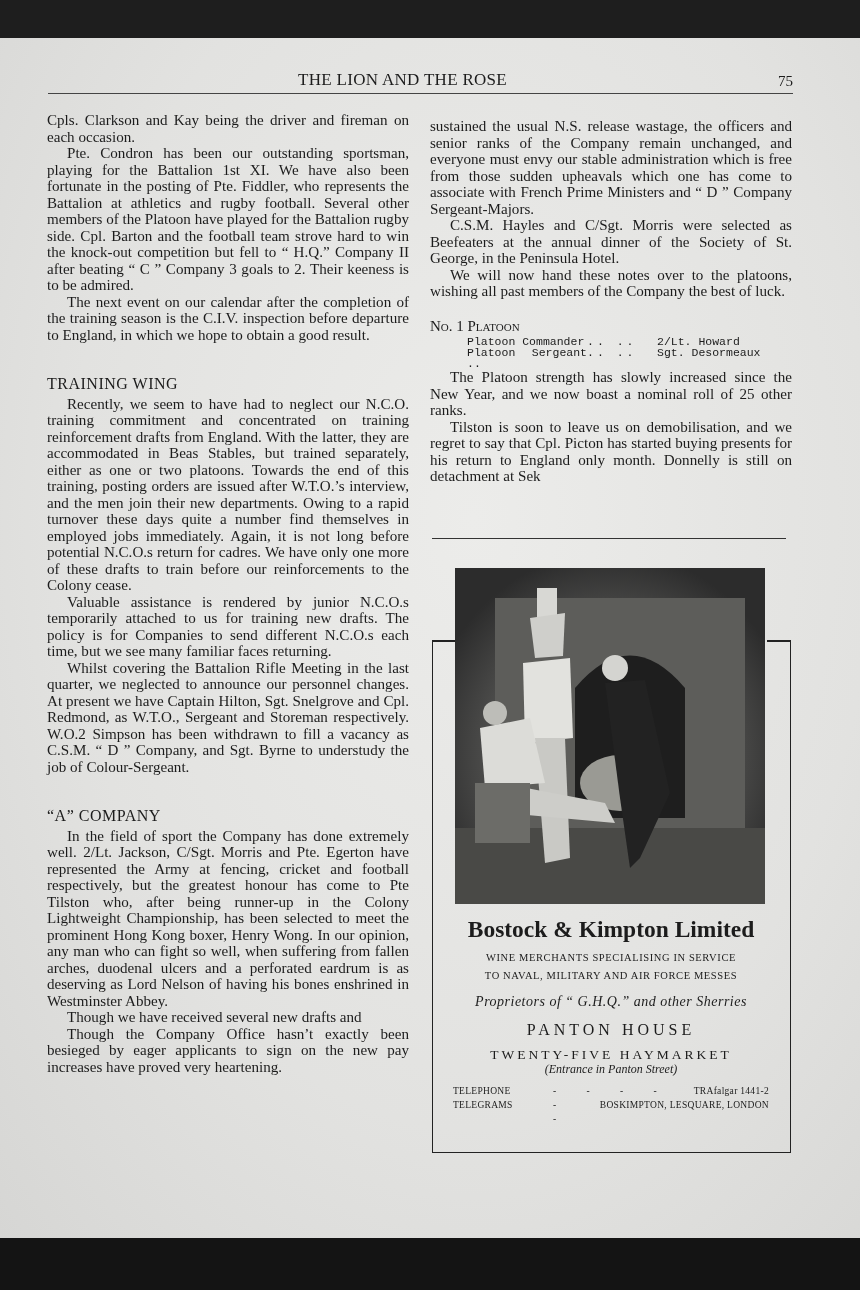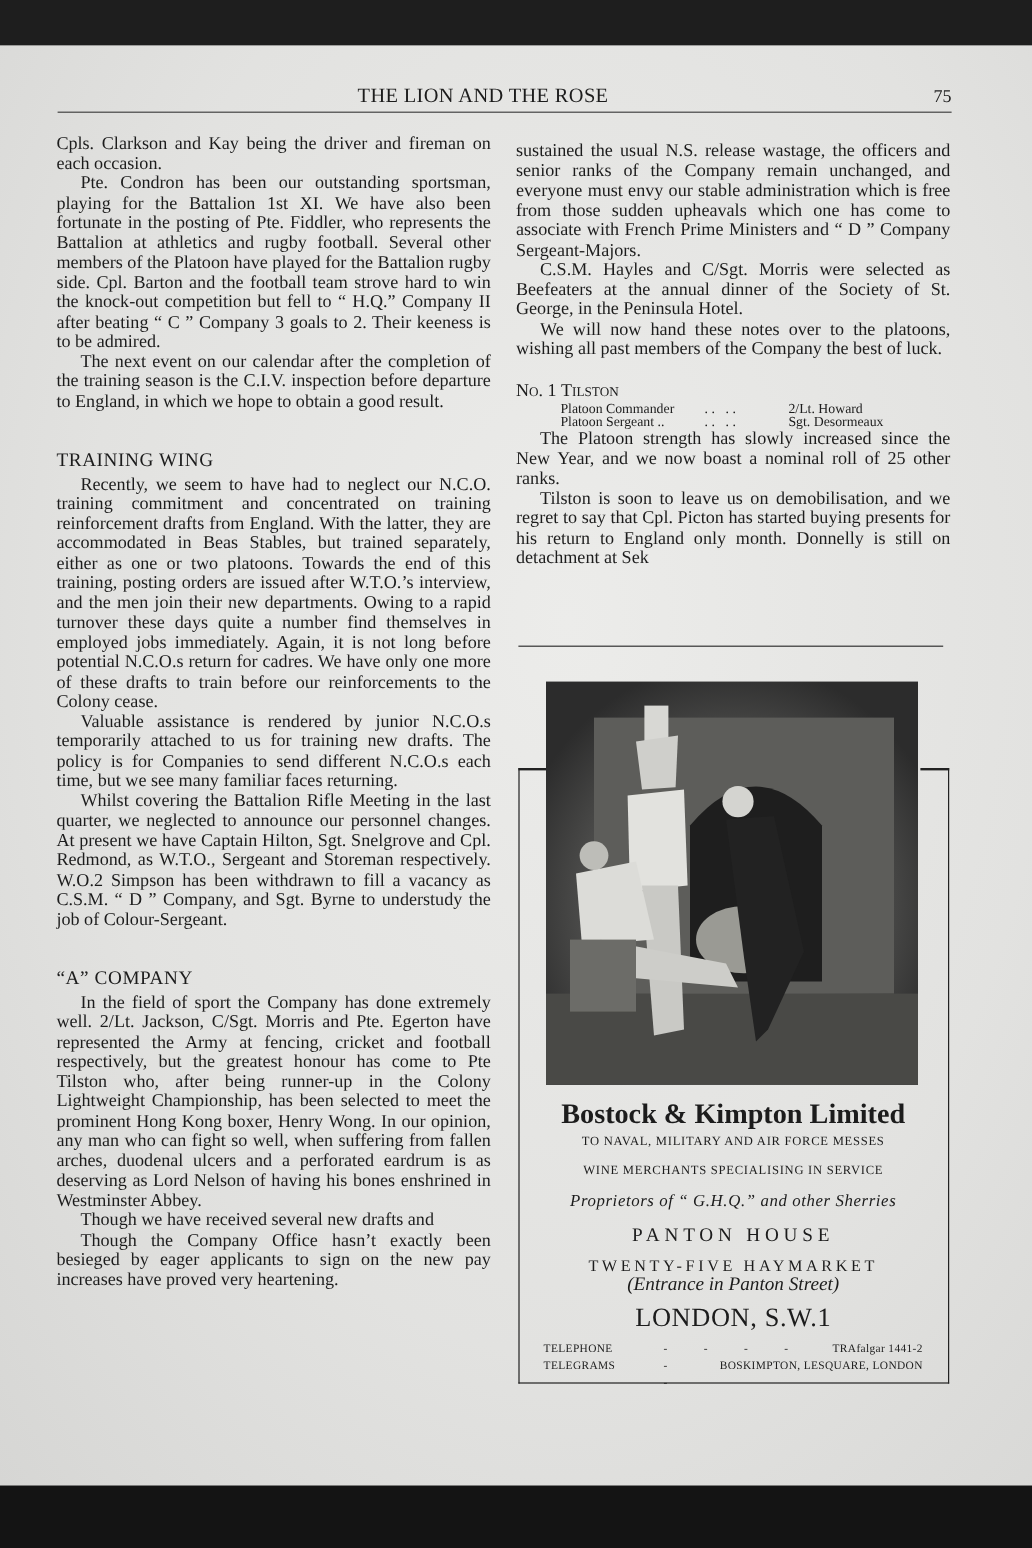--- a/index.html
+++ b/index.html
@@ -14,35 +14,35 @@
   .header .rule{position:absolute;left:0;top:23px;width:745px;height:1px;background:#444;}
   .col{position:absolute;font-size:15.1px;line-height:16.5px;text-align:justify;}
   .col p{margin:0;text-indent:20px;}
   .col p.noindent{text-indent:0;}
   .left{left:47px;top:112px;width:362px;}
   .right{left:430px;top:118px;width:362px;}
   h3{margin:0;font-weight:normal;text-align:left;font-size:16px;letter-spacing:0.5px;}
   .sc{font-variant:small-caps;}
   .plhead{font-size:15px;margin-top:18px;margin-bottom:2px;}
   .roles{font-size:11.5px;line-height:11px;margin-left:37px;text-indent:0;}
-  .roles div{display:flex;}
+  .roles div{display:flex;font-family:Liberation Mono, monospace;}
   .roles .r{width:120px;}
   .roles .d{width:70px;letter-spacing:3px;}
   .divider{position:absolute;left:432px;top:538px;width:354px;height:1px;background:#333;}
   .adframe{position:absolute;left:432px;top:640px;width:357px;height:512px;border-left:1.5px solid #222;border-right:1.5px solid #222;border-bottom:1.5px solid #222;}
   .adframe .tl{position:absolute;left:-1px;top:0;width:24px;height:1.5px;background:#222;}
   .adframe .tr{position:absolute;right:-1px;top:0;width:24px;height:1.5px;background:#222;}
   .illus{position:absolute;left:455px;top:568px;width:310px;height:336px;background:#3a3a3a;overflow:hidden;}
   .ad{position:absolute;left:433px;top:908px;width:356px;text-align:center;}
   .ad .company{font-weight:bold;font-size:23.5px;margin-top:8px;}
   .ad .sub{font-size:10.5px;letter-spacing:0.6px;line-height:18px;margin-top:6px;}
   .ad .prop{font-style:italic;font-size:14px;letter-spacing:0.5px;margin-top:9px;}
   .ad .house{font-size:16px;letter-spacing:4px;margin-top:11px;}
   .ad .street{font-size:13.5px;letter-spacing:3px;margin-top:8px;}
-  .ad .entr{font-style:italic;font-size:16px;margin-top:-1px;}
+  .ad .entr{font-style:italic;font-size:12px;margin-top:-1px;}
   .ad .city{font-size:22px;letter-spacing:0.5px;margin-top:5px;}
   .ad .contact{font-size:9.5px;letter-spacing:0.3px;margin-top:7px;text-align:left;padding:0 20px;}
   .ad .contact div{display:flex;justify-content:flex-end;line-height:14px;}
   .ad .contact .lab{width:80px;}
   .ad .contact .dash{flex:1;text-align:left;letter-spacing:14px;padding-left:20px;}
   .ad .contact .val{text-align:right;}
 </style>
 </head>
 <body>
 
@@ -69,21 +69,21 @@
   <p>Though we have received several new drafts and</p>
   <p>Though the Company Office hasn’t exactly been besieged by eager applicants to sign on the new pay increases have proved very heartening.</p>
 </div>
 
 <div class="col right">
   <p class="noindent">sustained the usual N.S. release wastage, the officers and senior ranks of the Company remain unchanged, and everyone must envy our stable administration which is free from those sudden upheavals which one has come to associate with French Prime Ministers and “ D ” Company Sergeant-Majors.</p>
   <p>C.S.M. Hayles and C/Sgt. Morris were selected as Beefeaters at the annual dinner of the Society of St. George, in the Peninsula Hotel.</p>
   <p>We will now hand these notes over to the platoons, wishing all past members of the Company the best of luck.</p>
   <div class="plhead">
     <span class="sc">No. 1</span>
-    <span class="sc">Tilston</span>
+    <span class="sc">Platoon</span>
   </div>
   <div class="roles">
     <div>
       <span class="r">Platoon Commander</span>
       <span class="d">.. ..</span>
       <span>2/Lt. Howard</span>
     </div>
     <div>
       <span class="r">Platoon Sergeant ..</span>
       <span class="d">.. ..</span>
@@ -122,27 +122,26 @@
     <path d="M25 160 L75 150 L90 215 L30 220 Z" fill="#dcdcd8"></path>
     <path d="M45 215 L150 235 L160 255 L50 245 Z" fill="#cdcdc9"></path>
     <rect x="20" y="215" width="55" height="60" fill="#6c6c68"></rect>
     <circle cx="160" cy="100" r="13" fill="#d4d4d0"></circle>
     <path d="M150 115 L190 112 L215 225 L185 290 L175 300 L165 230 Z" fill="#222"></path>
   </svg>
 </div>
 
 <div class="ad">
   <div class="company">Bostock &amp; Kimpton Limited</div>
+  <div class="sub">WINE MERCHANTS SPECIALISING IN SERVICE</div>
   <div class="sub" style="margin-top:0;">TO NAVAL, MILITARY AND AIR FORCE MESSES</div>
-  <div class="sub">WINE MERCHANTS SPECIALISING IN SERVICE</div>
   <div class="prop">Proprietors of “ G.H.Q.” and other Sherries</div>
   <div class="house">PANTON HOUSE</div>
   <div class="street">TWENTY-FIVE HAYMARKET</div>
   <div class="entr">(Entrance in Panton Street)</div>
-  <div class="city">LONDON, S.W.1</div>
   <div class="contact">
     <div>
       <span class="lab">TELEPHONE</span>
       <span class="dash">- - - -</span>
       <span class="val">TRAfalgar 1441-2</span>
     </div>
     <div>
       <span class="lab">TELEGRAMS</span>
       <span class="dash">- -</span>
       <span class="val">BOSKIMPTON, LESQUARE, LONDON</span>

